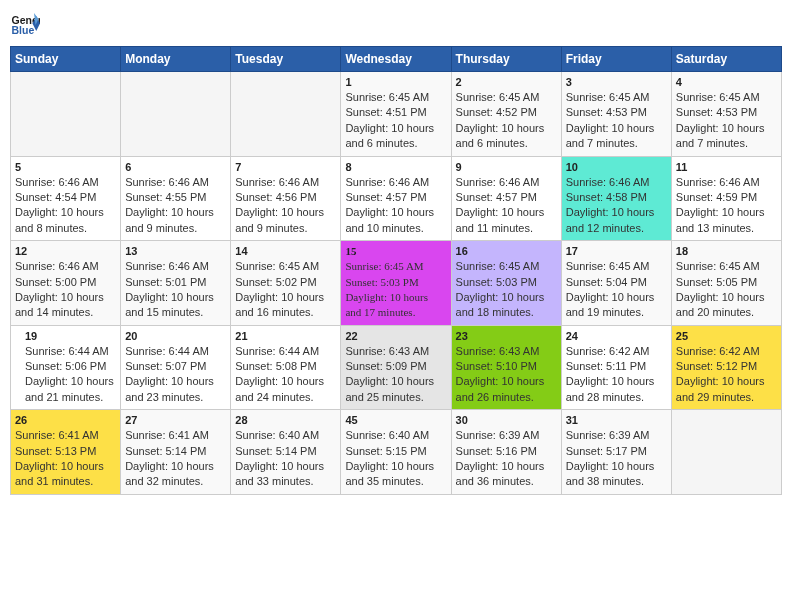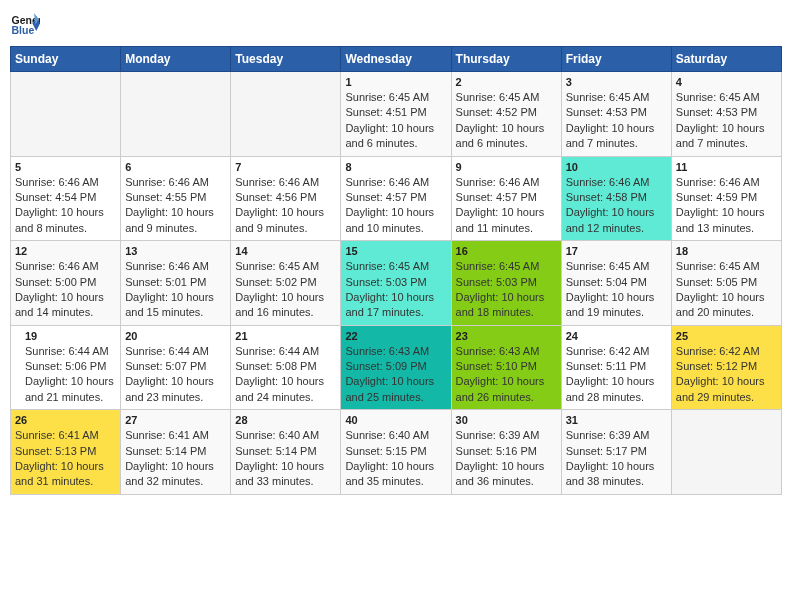--- a/index.html
+++ b/index.html
@@ -217,28 +217,28 @@
 Daylight: 10 hours
 and 15 minutes.</div>
         </td>
         <td style="background: rgb(249, 249, 249);">
           <span class="day-num">14</span>
           <div class="day-info" style="white-space: pre-line;">Sunrise: 6:45 AM
 Sunset: 5:02 PM
 Daylight: 10 hours
 and 16 minutes.</div>
         </td>
-        <td style="background: #5eead4;">
+        <td style="background: #d946ef; font-family: Liberation Serif, serif;">
           <span class="day-num">15</span>
           <div class="day-info" style="white-space: pre-line;">Sunrise: 6:45 AM
 Sunset: 5:03 PM
 Daylight: 10 hours
 and 17 minutes.</div>
         </td>
-        <td style="background: #84cc16;">
+        <td style="background: #c4b5fd;">
           <span class="day-num">16</span>
           <div class="day-info" style="white-space: pre-line;">Sunrise: 6:45 AM
 Sunset: 5:03 PM
 Daylight: 10 hours
 and 18 minutes.</div>
         </td>
         <td style="background: rgb(249, 249, 249);">
           <span class="day-num">17</span>
           <div class="day-info" style="white-space: pre-line;">Sunrise: 6:45 AM
 Sunset: 5:04 PM
@@ -268,21 +268,21 @@
 Daylight: 10 hours
 and 23 minutes.</div>
         </td>
         <td style="background: rgb(255, 255, 255);">
           <span class="day-num">21</span>
           <div class="day-info" style="white-space: pre-line;">Sunrise: 6:44 AM
 Sunset: 5:08 PM
 Daylight: 10 hours
 and 24 minutes.</div>
         </td>
-        <td style="background: #14b8a6;">
+        <td style="background: #e5e5e5;">
           <span class="day-num">22</span>
           <div class="day-info" style="white-space: pre-line;">Sunrise: 6:43 AM
 Sunset: 5:09 PM
 Daylight: 10 hours
 and 25 minutes.</div>
         </td>
         <td style="background: #84cc16;">
           <span class="day-num">23</span>
           <div class="day-info" style="white-space: pre-line;">Sunrise: 6:43 AM
 Sunset: 5:10 PM
@@ -320,21 +320,21 @@
 and 32 minutes.</div>
         </td>
         <td style="background: rgb(249, 249, 249); margin-top: 16px;">
           <span class="day-num">28</span>
           <div class="day-info" style="white-space: pre-line;">Sunrise: 6:40 AM
 Sunset: 5:14 PM
 Daylight: 10 hours
 and 33 minutes.</div>
         </td>
         <td style="background: rgb(249, 249, 249);">
-          <span class="day-num">40</span>
+          <span class="day-num">45</span>
           <div class="day-info" style="white-space: pre-line;">Sunrise: 6:40 AM
 Sunset: 5:15 PM
 Daylight: 10 hours
 and 35 minutes.</div>
         </td>
         <td style="background: rgb(249, 249, 249);">
           <span class="day-num">30</span>
           <div class="day-info" style="white-space: pre-line;">Sunrise: 6:39 AM
 Sunset: 5:16 PM
 Daylight: 10 hours

